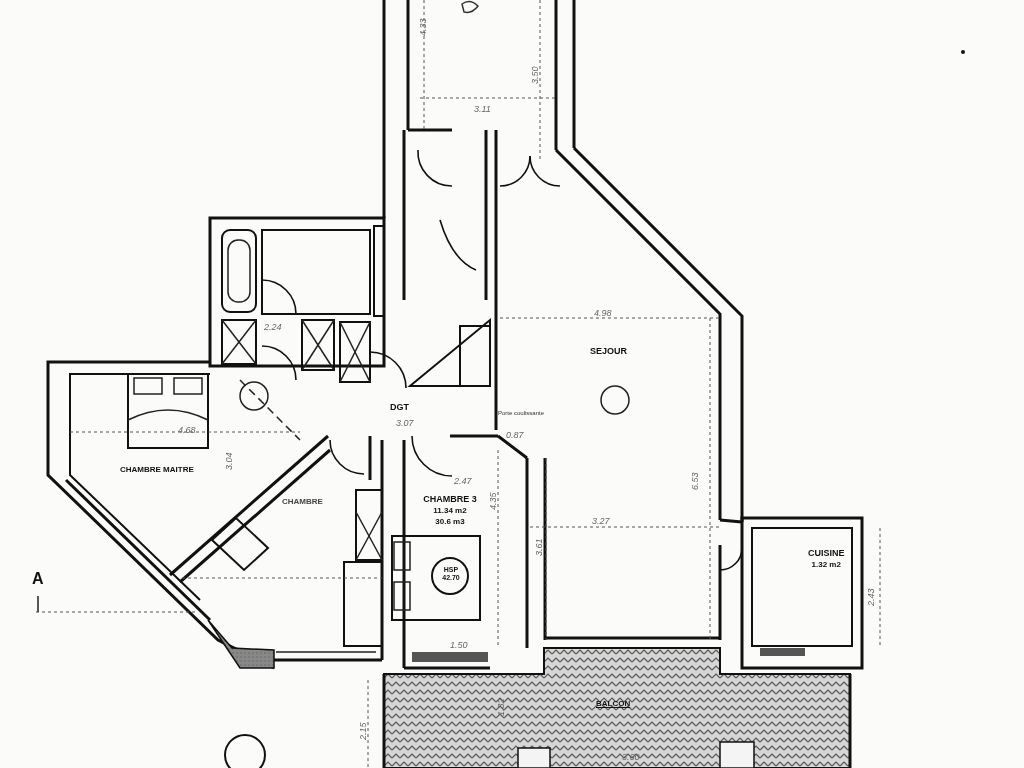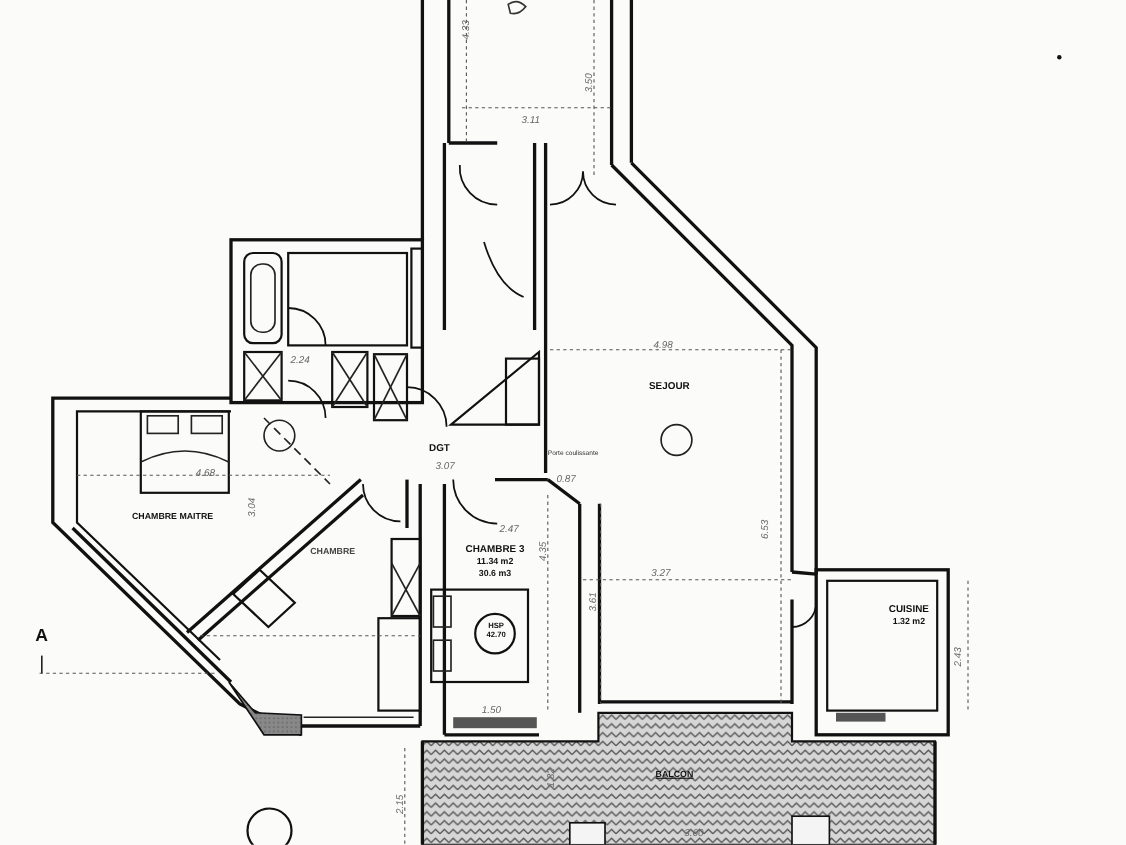--- a/index.html
+++ b/index.html
@@ -194,18 +194,18 @@
 <div class="dimt" style="left:594px;top:308px;">4.98</div>
 <div class="dimt vt" style="left:690px;top:490px;">6.53</div>
 <div class="dimt" style="left:592px;top:516px;">3.27</div>
 <div class="dimt vt" style="left:534px;top:556px;">3.61</div>
 <div class="dimt" style="left:264px;top:322px;">2.24</div>
 <div class="dimt" style="left:178px;top:425px;">4.68</div>
 <div class="dimt vt" style="left:224px;top:470px;">3.04</div>
 <div class="dimt" style="left:396px;top:418px;">3.07</div>
 <div class="dimt" style="left:454px;top:476px;">2.47</div>
 <div class="dimt vt" style="left:488px;top:510px;">4.35</div>
-<div class="dimt" style="left:438px;top:640px;">1.50</div>
+<div class="dimt" style="left:450px;top:640px;">1.50</div>
 <div class="dimt" style="left:506px;top:430px;">0.87</div>
 <div class="dimt vt" style="left:866px;top:606px;">2.43</div>
 <div class="dimt vt" style="left:358px;top:740px;">2.15</div>
 <div class="dimt vt" style="left:496px;top:716px;">1.32</div>
 <div class="dimt" style="left:622px;top:752px;">3.60</div>
 
 </body></html>

